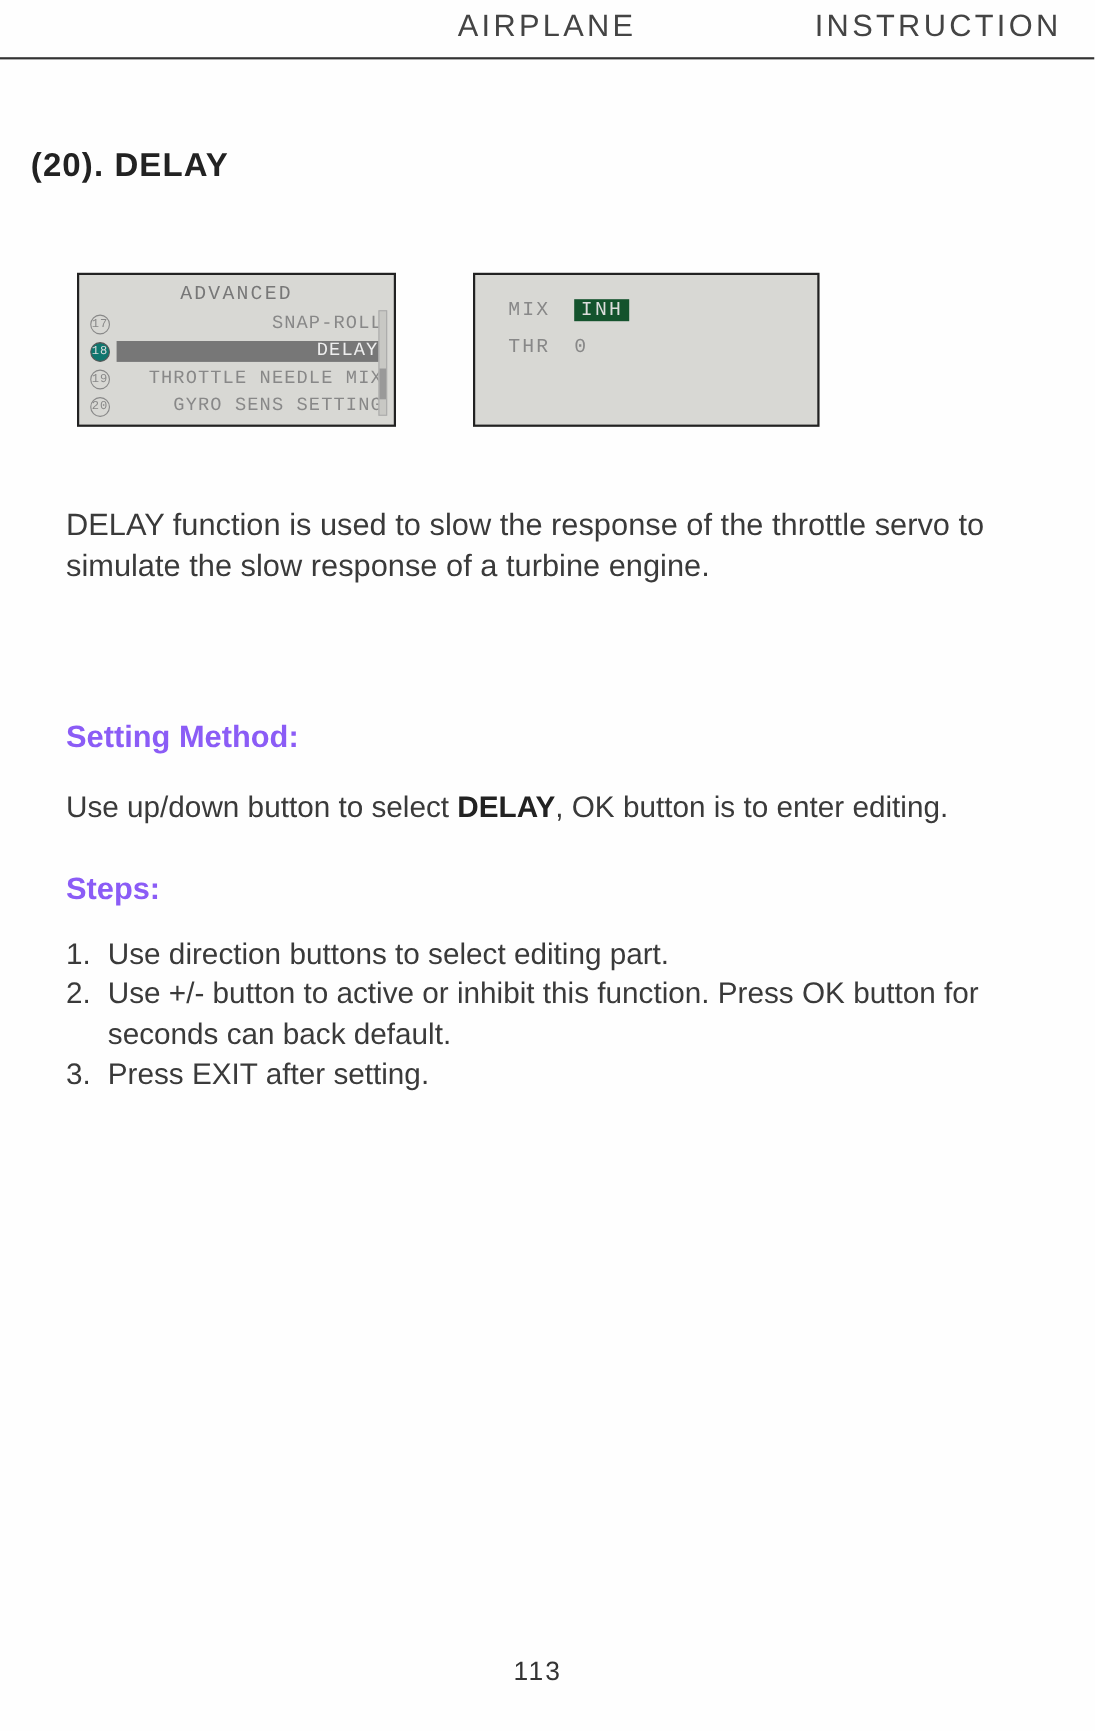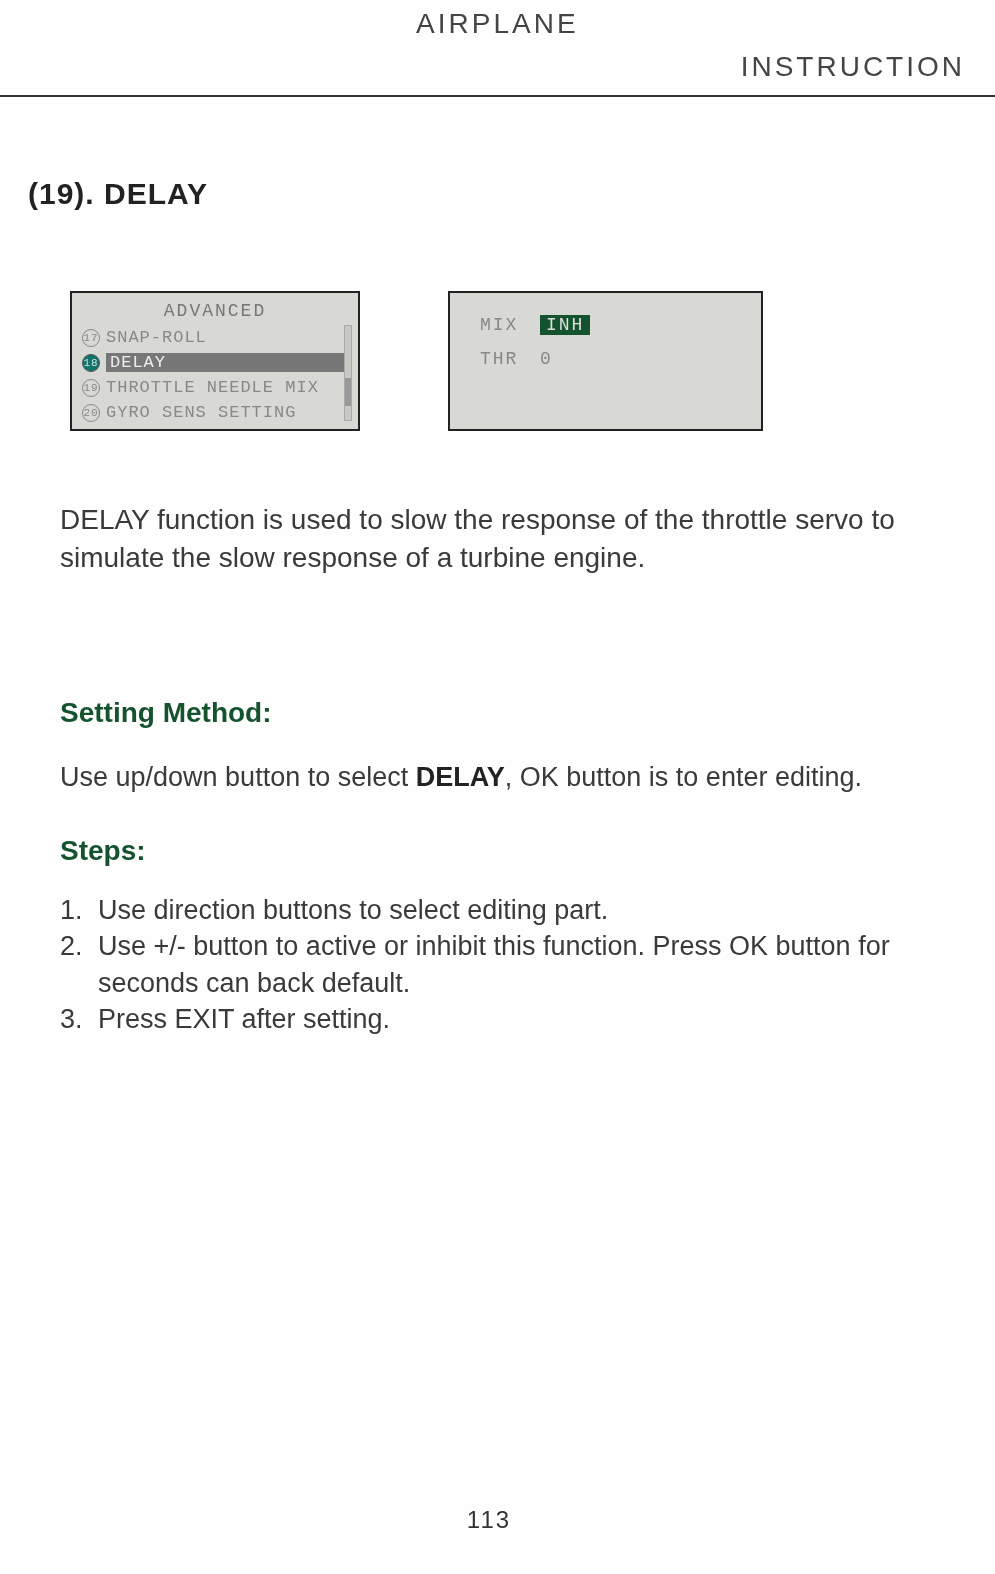--- a/index.html
+++ b/index.html
@@ -21,32 +21,31 @@
       gap: 26px;
     }
     .header-left {
       flex: 1;
       text-align: center;
       padding-left: 260px;
     }
     .header-right {
       text-align: right;
       padding-right: 10px;
-      margin-top: 43px;
     }
     .section-title {
       font-size: 30px;
       font-weight: bold;
       color: #222;
       margin: 80px 0 0 28px;
       letter-spacing: 1px;
     }
     .screens-row {
       display: flex;
-      gap: 88px;
+      gap: 70px;
       margin: 80px 0 12px 70px;
     }
     .lcd-screen {
       width: 290px;
       height: 140px;
       border: 2px solid #222;
       background: #d8d8d4;
       position: relative;
       padding: 8px 10px;
     }
@@ -63,20 +62,21 @@
       margin-bottom: 4px;
     }
     .menu-row {
       display: flex;
       align-items: center;
       font-family: 'Courier New', monospace;
       font-size: 17px;
       color: #888;
       height: 25px;
       letter-spacing: 1px;
+      text-align: right;
     }
     .menu-num {
       width: 18px;
       height: 18px;
       border: 1.5px solid #888;
       border-radius: 50%;
       display: inline-flex;
       align-items: center;
       justify-content: center;
       font-size: 11px;
@@ -134,21 +134,21 @@
     .body-text {
       margin: 70px 60px 0 60px;
       font-size: 28px;
       line-height: 1.35;
       color: #3a3a3a;
     }
     .subhead {
       margin: 120px 60px 0 60px;
       font-size: 28px;
       font-weight: bold;
-      color: #14532d;
+      color: #8b5cf6;
     }
     .para {
       margin: 30px 60px 0 60px;
       font-size: 27px;
       line-height: 1.35;
       color: #3a3a3a;
     }
     .para .bold { font-weight: bold; color: #222; }
     .steps {
       margin: 25px 60px 0 60px;
@@ -172,21 +172,21 @@
   </style>
 </head>
 <body>
 
 <div class="header">
   <div class="header-left">AIRPLANE</div>
   <div class="header-right">INSTRUCTION</div>
 </div>
 
 <div class="section-title">
-  <span>(19).</span>
+  <span>(20).</span>
   <span>DELAY</span>
 </div>
 
 <div class="screens-row">
 
   <div class="lcd-screen">
     <div class="lcd-title">ADVANCED</div>
     <div class="menu-row">
       <span class="menu-num">17</span>
       <span class="menu-label">SNAP-ROLL</span>

